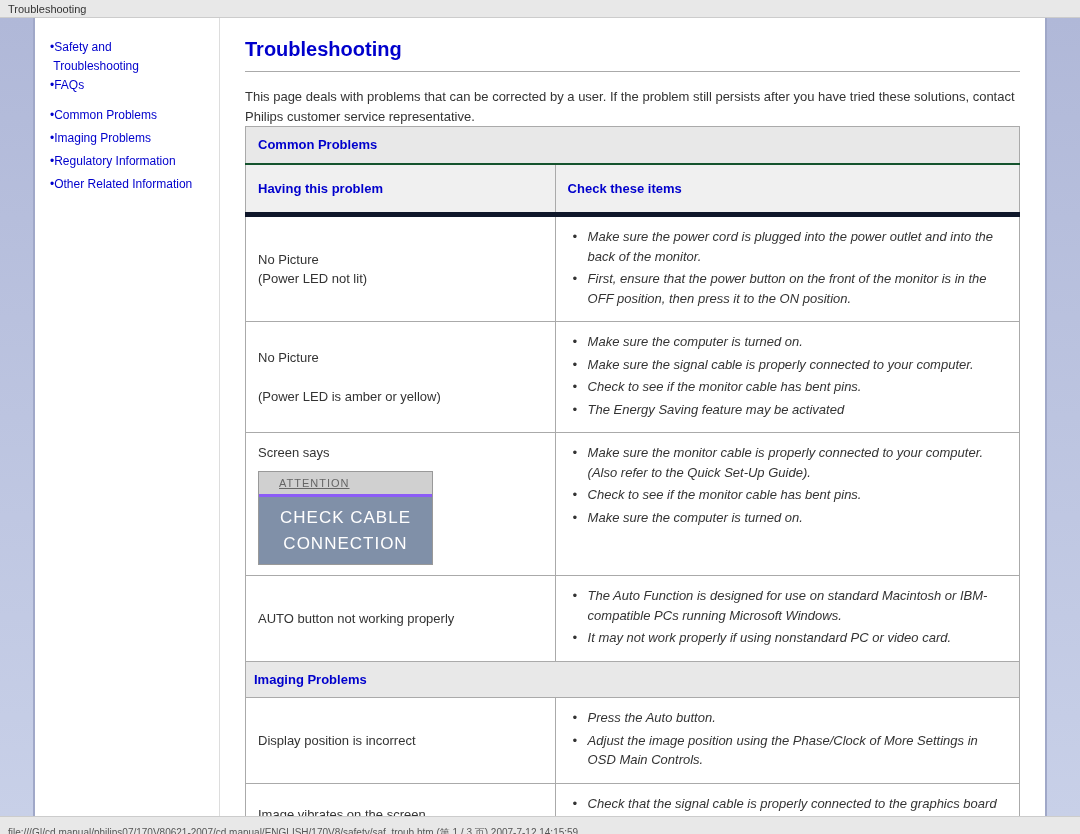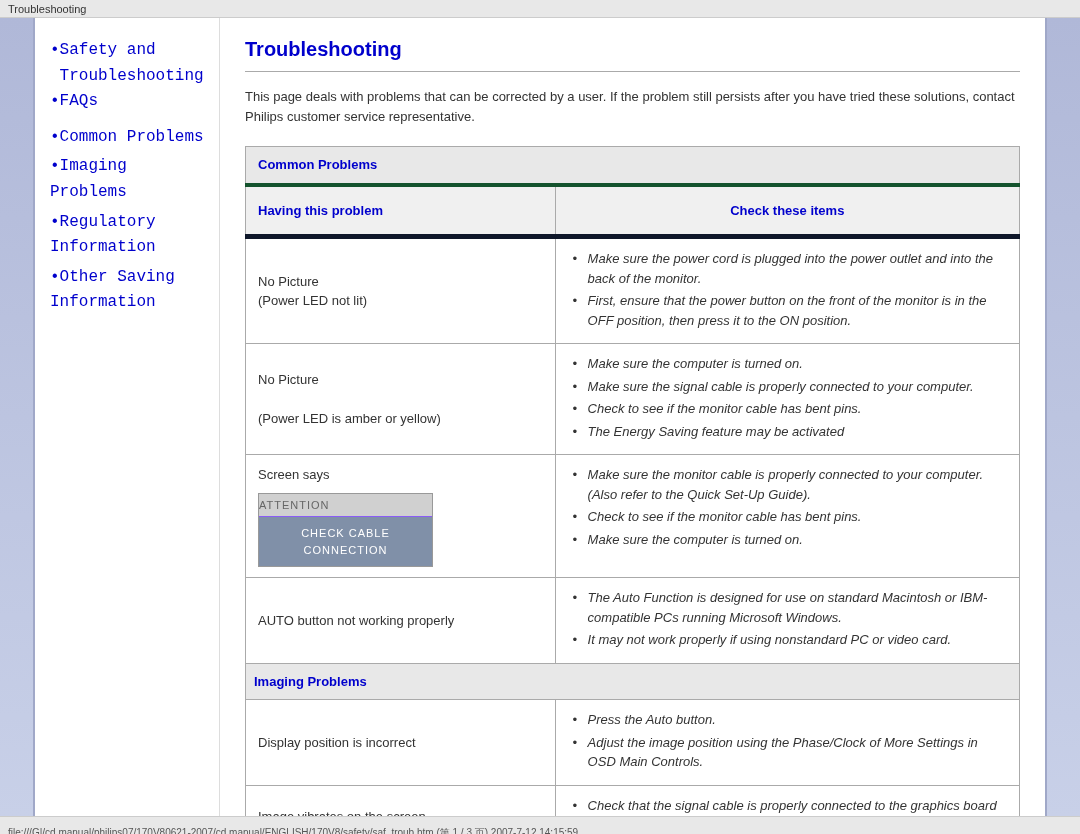--- a/index.html
+++ b/index.html
@@ -58,24 +58,23 @@
       width: 185px;
       background: white;
       padding: 20px 15px;
       border-right: 1px solid #ddd;
       flex-shrink: 0;
     }
 
     .sidebar a {
       color: #0000cc;
       text-decoration: none;
-      font-size: 16px;
+      font-size: 12px;
       display: block;
       line-height: 1.6;
-      font-family: Liberation Mono, monospace;
     }
 
     .sidebar .nav-group {
       margin-bottom: 10px;
     }
 
     .sidebar .nav-item {
       margin-bottom: 4px;
     }
 
@@ -96,53 +95,51 @@
 
     .divider {
       border: none;
       border-top: 1px solid #aaa;
       margin-bottom: 15px;
     }
 
     .intro-text {
       font-size: 13px;
       color: #333;
-      margin-bottom: 20px;
       line-height: 1.5;
     }
 
     
     .trouble-table {
       width: 100%;
       border-collapse: collapse;
       border: 1px solid #aaa;
     }
 
     .trouble-table .section-header {
       background: #e8e8e8;
       padding: 8px 12px;
       font-weight: bold;
       color: #0000cc;
-      border-bottom: 4px solid #14532d;
+      border-bottom: 2px solid #14532d;
     }
 
     .trouble-table .col-header {
       background: #f0f0f0;
       padding: 14px 12px;
       color: #0000cc;
       font-weight: bold;
       border-bottom: 5px solid #0f172a;
       border-right: 1px solid #aaa;
       width: 40%;
       font-size: 13px;
     }
 
     .trouble-table .col-header:last-child {
       border-right: none;
-      text-align: center;
     }
 
     .trouble-table td {
       padding: 10px 12px;
       vertical-align: top;
       border-bottom: 1px solid #aaa;
       border-right: 1px solid #aaa;
       font-size: 13px;
       color: #333;
       line-height: 1.5;
@@ -183,33 +180,34 @@
     
     .attention-box {
       border: 1px solid #999;
       background: #e0e0e0;
       width: 175px;
       margin-top: 8px;
     }
 
     .attention-header {
       background: #d0d0d0;
-      border-bottom: 1px solid #8b5cf6;
-      padding: 3px 0;
+      border-bottom: 3px solid #8b5cf6;
+      padding: 3px 20px;
       font-size: 11px;
       color: #666;
       letter-spacing: 1px;
       text-transform: uppercase;
+      text-decoration: underline;
     }
 
     .attention-body {
       background: #8090a8;
       padding: 8px 10px;
       color: white;
-      font-size: 11px;
+      font-size: 17px;
       letter-spacing: 1px;
       text-transform: uppercase;
       text-align: center;
     }
 
     
     .imaging-header-row td {
       background: #e8e8e8;
       padding: 8px 8px;
       font-weight: bold;
@@ -249,21 +247,21 @@
       <div class="nav-item">
         <a>•Common Problems</a>
       </div>
       <div class="nav-item">
         <a>•Imaging Problems</a>
       </div>
       <div class="nav-item">
         <a>•Regulatory Information</a>
       </div>
       <div class="nav-item">
-        <a>•Other Saving Information</a>
+        <a>•Other Related Information</a>
       </div>
     </div>
 
     <div class="main-content">
       <h1 class="page-title">Troubleshooting</h1>
       <hr class="divider">
       <p class="intro-text">This page deals with problems that can be corrected by a user. If the problem still persists after you have tried these solutions, contact Philips customer service representative.</p>
 
       <table class="trouble-table">
 

